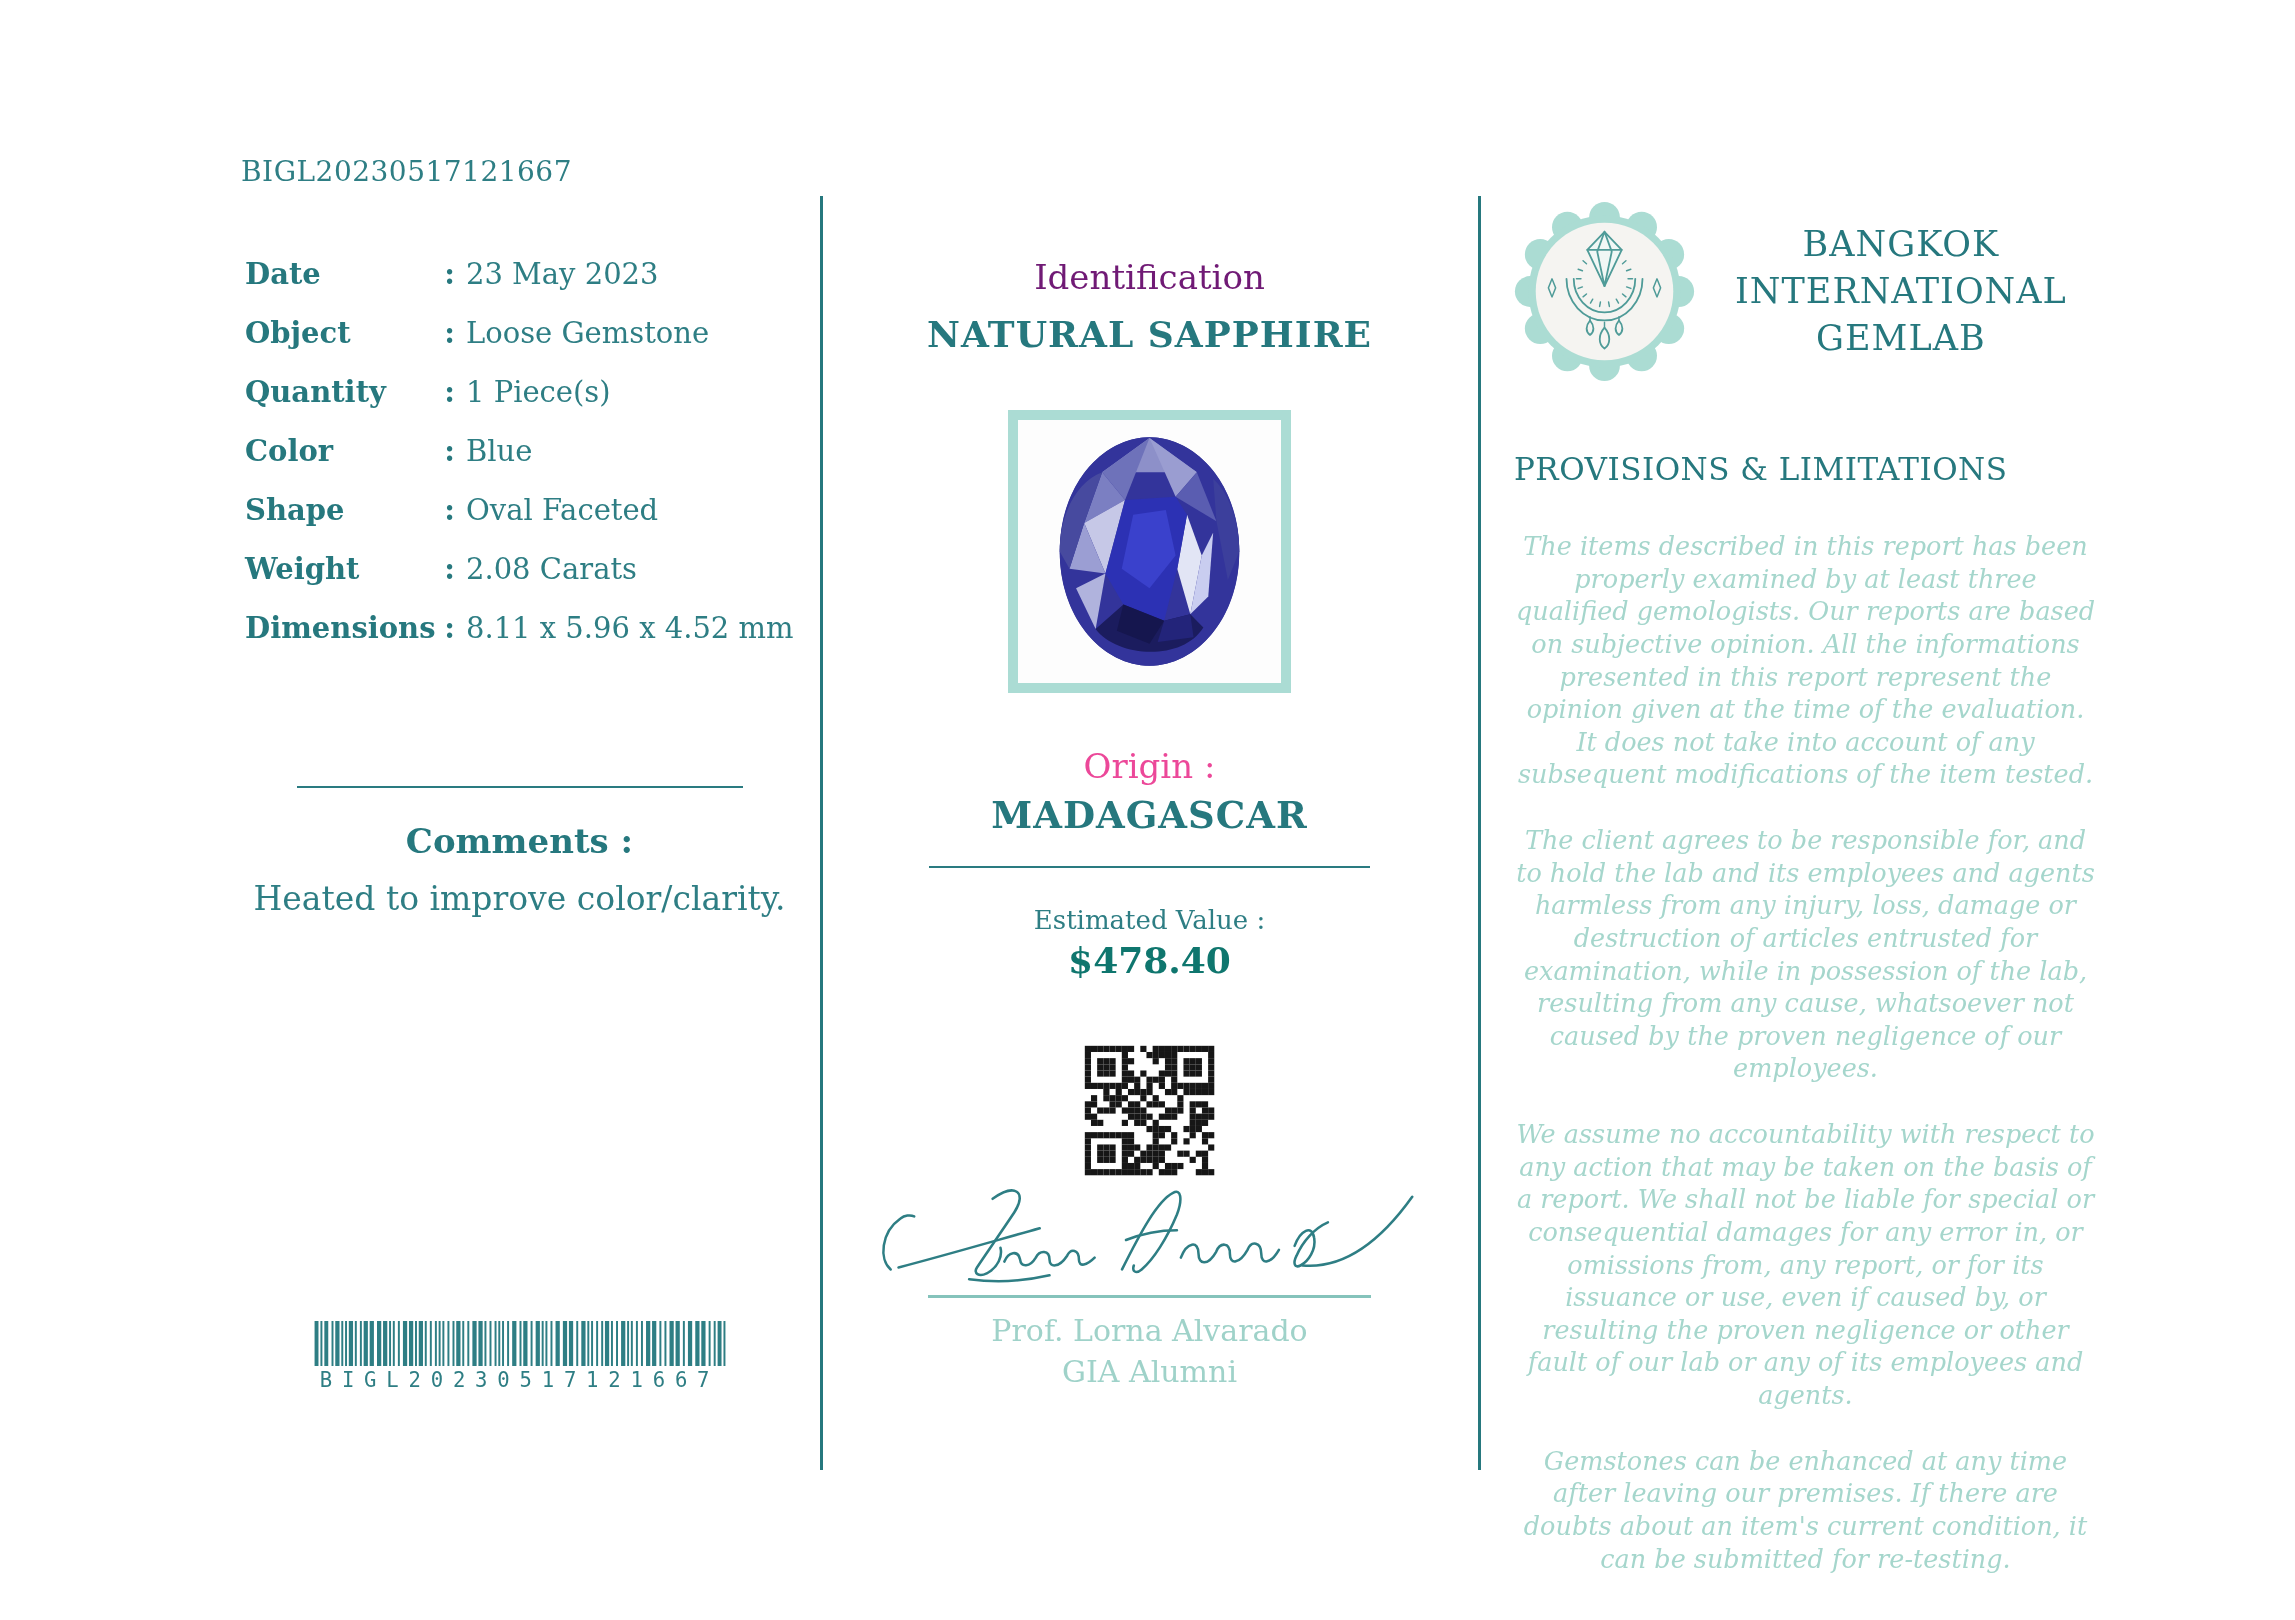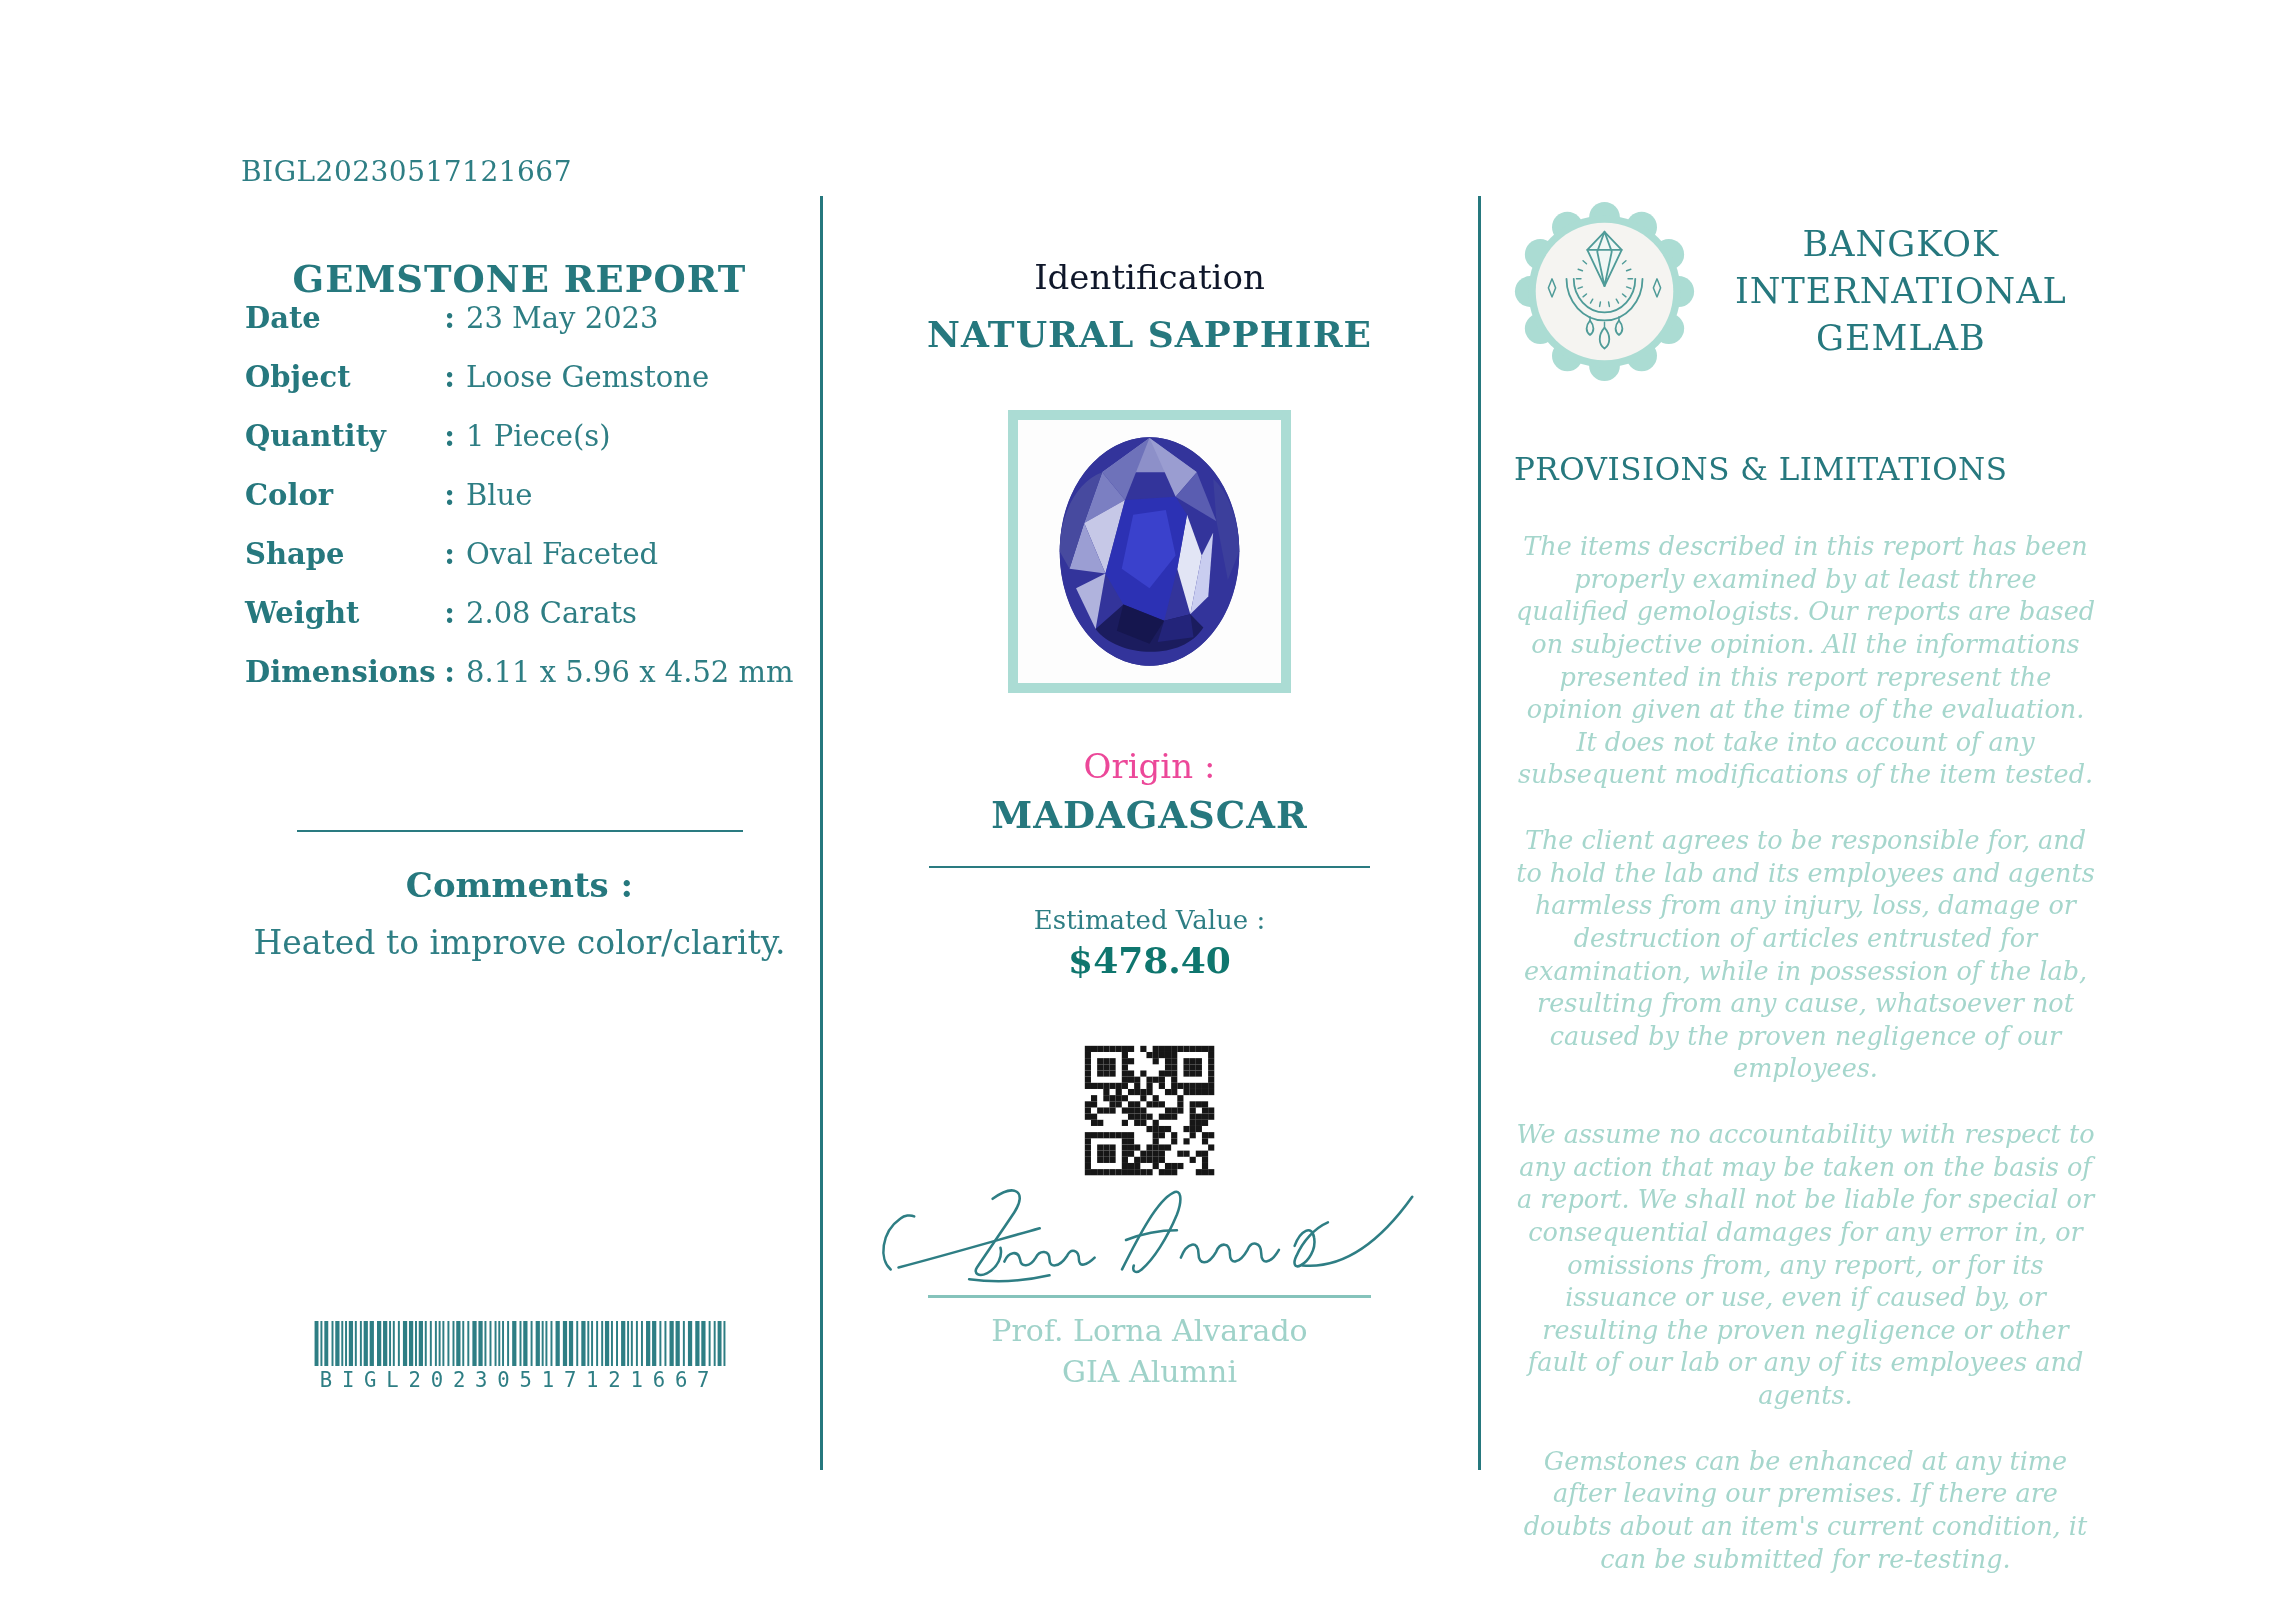--- a/index.html
+++ b/index.html
@@ -32,21 +32,21 @@
   #barcode-wrap{position:absolute;left:245px;top:1321px;width:549px;text-align:center;}
   #barcode-svg{display:block;margin:0 auto;}
   #barcode-svg rect{fill:#2e7e84;}
   #barcode-text{
     margin-top:2px;font-family:"DejaVu Sans Mono","Liberation Mono",monospace;
     font-size:20.6px;color:#2e7e84;letter-spacing:9.8px;white-space:nowrap;
   }
 
   
   #col-mid{position:absolute;left:831px;top:257px;width:637px;text-align:center;}
-  #identification-label{font-size:34px;color:#0f172a;}
+  #identification-label{font-size:34px;color:#701a75;}
   #gem-name{margin-top:15.7px;font-size:36px;font-weight:bold;color:#26787e;letter-spacing:1px;}
   #gem-frame{width:263px;height:263px;border:10.8px solid #abdcd4;margin:55px auto 0;background:#fdfdfd;
              display:flex;align-items:center;justify-content:center;}
   #gem-frame svg{display:block;}
   #origin-label{margin-top:53px;font-size:34px;color:#ec4899;}
   #origin-value{margin-top:7px;font-size:37px;font-weight:bold;color:#26787e;letter-spacing:1px;}
   #mid-rule{border:none;border-top:2.9px solid #2a7b81;width:441px;margin:29px auto 0;}
   #estimated-label{margin-top:37px;font-size:26px;color:#2e7e84;}
   #estimated-value{margin-top:4px;font-size:36px;font-weight:bold;color:#0f766e;text-align:center;}
   #qr-svg{display:block;margin:61px auto 0;}
@@ -70,21 +70,20 @@
 </style>
 </head>
 <body>
 
 <div id="report-id">BIGL20230517121667</div>
 
 <div class="v-divider" id="divider-1"></div>
 <div class="v-divider" id="divider-2"></div>
 
 <div id="col-left">
-  <div id="report-title">GEMSTONE REPORT</div>
 
   <div id="details">
     <div class="detail-row">
       <span class="detail-label">Date</span>
       <span class="detail-sep">:</span>
       <span class="detail-value">23 May 2023</span>
     </div>
     <div class="detail-row">
       <span class="detail-label">Object</span>
       <span class="detail-sep">:</span>

